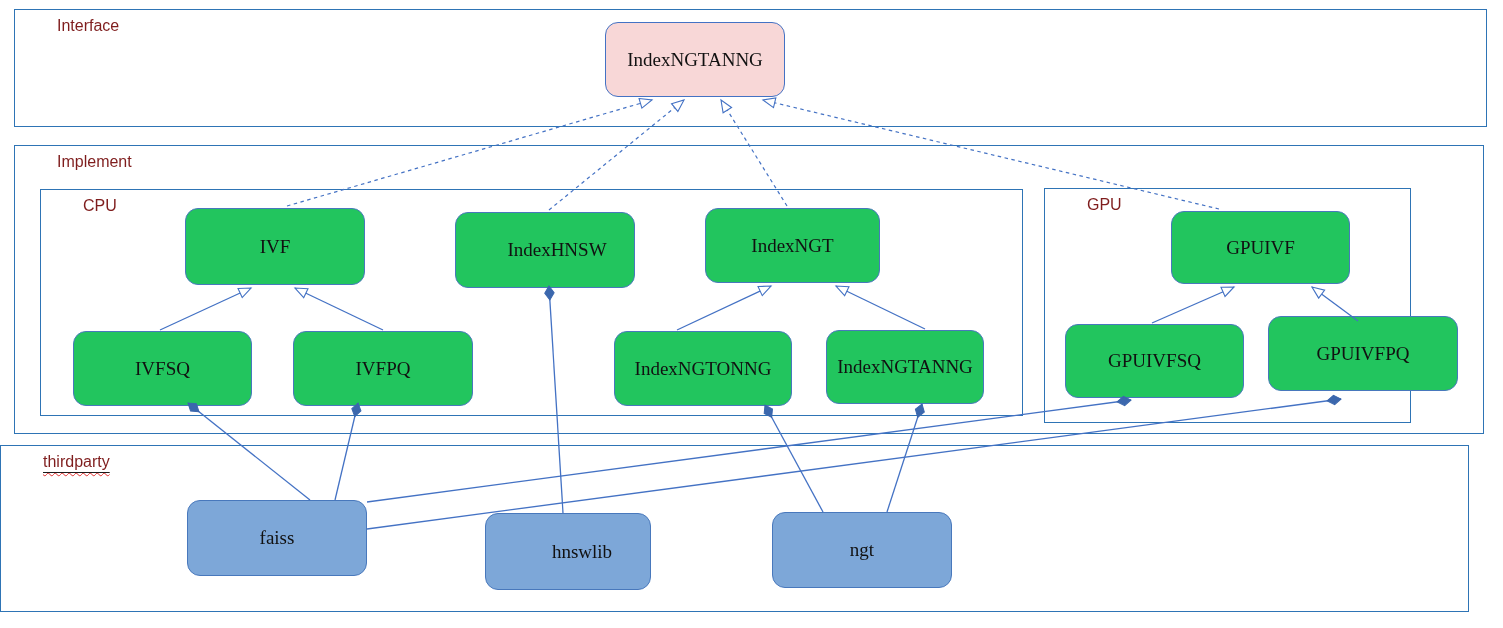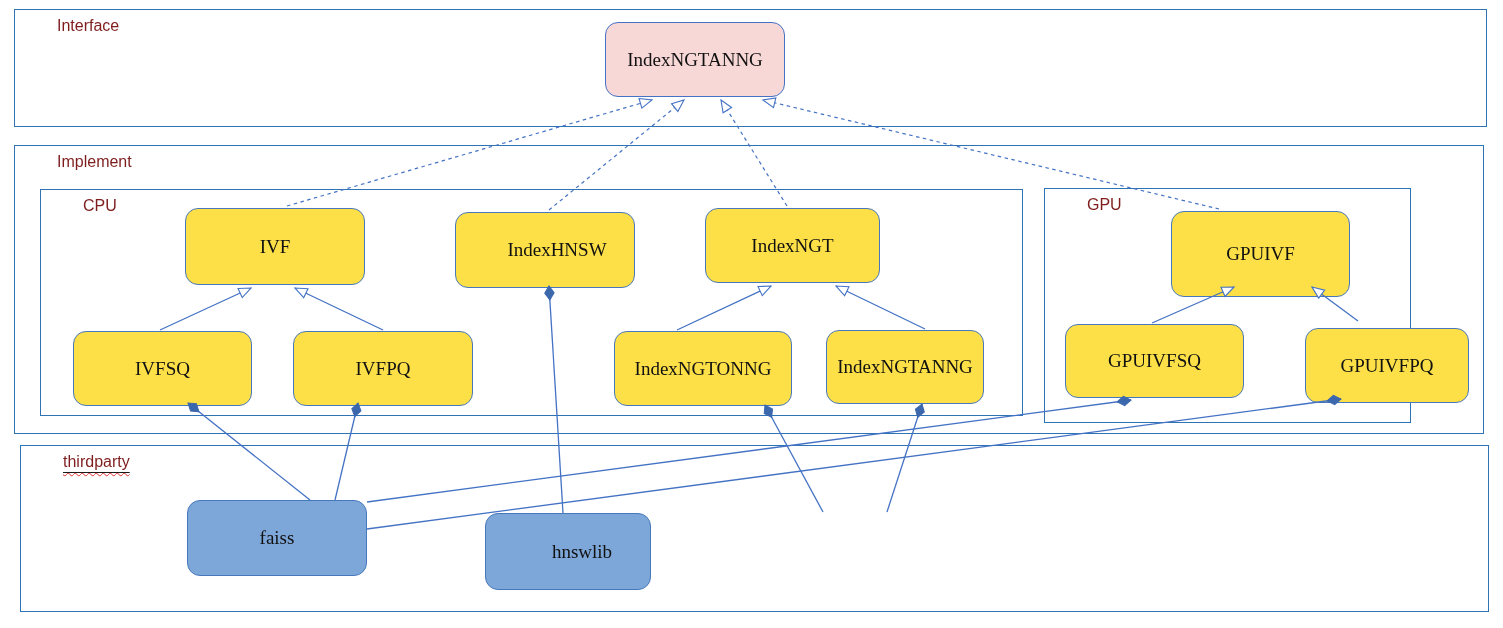--- a/index.html
+++ b/index.html
@@ -41,21 +41,21 @@
     border-radius:13px;
     border:1.6px solid #4878bc;
     display:flex;
     align-items:center;
     justify-content:center;
     font-family:"Liberation Serif", serif;
     font-size:19px;
     color:#111111;
     z-index:2;
   }
-  .node-green{background:#fde047;}
+  .node-green{background:#22c55e;}
   .node-blue{background:#7da7d8;}
   .node-pink{background:#f8d7d7;border-color:#4472c4;}
   #edge-layer{
     position:absolute;
     left:0;top:0;
     width:1503px;height:628px;
     z-index:3;
     pointer-events:none;
   }
   .edge{stroke:#4472c4;stroke-width:1.3;fill:none;}
@@ -75,21 +75,21 @@
   </div>
 
   <div class="frame" style="left:40px;top:189px;width:983px;height:227px;">
     <span class="frame-label">CPU</span>
   </div>
 
   <div class="frame" style="left:1044px;top:188px;width:367px;height:235px;">
     <span class="frame-label">GPU</span>
   </div>
 
-  <div class="frame" style="left:20px;top:445px;width:1469px;height:167px;">
+  <div class="frame" style="left:0;top:445px;width:1469px;height:167px;">
     <span class="frame-label squiggle-outer"><span class="squiggle">thirdparty</span></span>
   </div>
 
   <div class="node node-pink" style="left:605px;top:22px;width:180px;height:75px;">
     <span>IndexNGTANNG</span>
   </div>
 
   <div class="node node-green" style="left:185px;top:208px;width:180px;height:77px;">
     <span>IVF</span>
   </div>
@@ -111,40 +111,43 @@
   </div>
 
   <div class="node node-green" style="left:614px;top:331px;width:178px;height:75px;">
     <span>IndexNGTONNG</span>
   </div>
 
   <div class="node node-green" style="left:826px;top:330px;width:158px;height:74px;">
     <span>IndexNGTANNG</span>
   </div>
 
-  <div class="node node-green" style="left:1171px;top:211px;width:179px;height:86px;">
+  <div class="node node-green" style="left:1171px;top:211px;width:179px;height:73px;">
     <span>GPUIVF</span>
   </div>
 
   <div class="node node-green" style="left:1065px;top:324px;width:179px;height:74px;">
     <span>GPUIVFSQ</span>
   </div>
 
-  <div class="node node-green" style="left:1268px;top:328px;width:164px;height:75px;margin-left:37px;">
+  <div class="node node-green" style="left:1268px;top:316px;width:190px;height:75px;">
     <span>GPUIVFPQ</span>
   </div>
 
   <div class="node node-blue" style="left:187px;top:500px;width:180px;height:76px;">
     <span>faiss</span>
   </div>
 
   <div class="node node-blue" style="left:485px;top:513px;width:166px;height:77px;padding-left:28px;">
     <span>hnswlib</span>
   </div>
 
+  <div class="node node-blue" style="left:772px;top:512px;width:180px;height:76px;">
+    <span>ngt</span>
+  </div>
 
   <svg id="edge-layer" viewBox="0 0 1503 628" xmlns="http://www.w3.org/2000/svg">
     <defs>
       <marker id="tri" markerWidth="15" markerHeight="13" refX="13" refY="6" orient="auto" markerUnits="userSpaceOnUse">
         <path d="M1,1 L13,6 L1,11 Z" fill="#ffffff" stroke="#4472c4" stroke-width="1.1"></path>
       </marker>
       <marker id="dia" markerWidth="19" markerHeight="13" refX="16" refY="6" orient="auto" markerUnits="userSpaceOnUse">
         <path d="M2,6 L9,1.3 L16,6 L9,10.7 Z" fill="#3b67ad" stroke="#3b67ad" stroke-width="1"></path>
       </marker>
     </defs>

